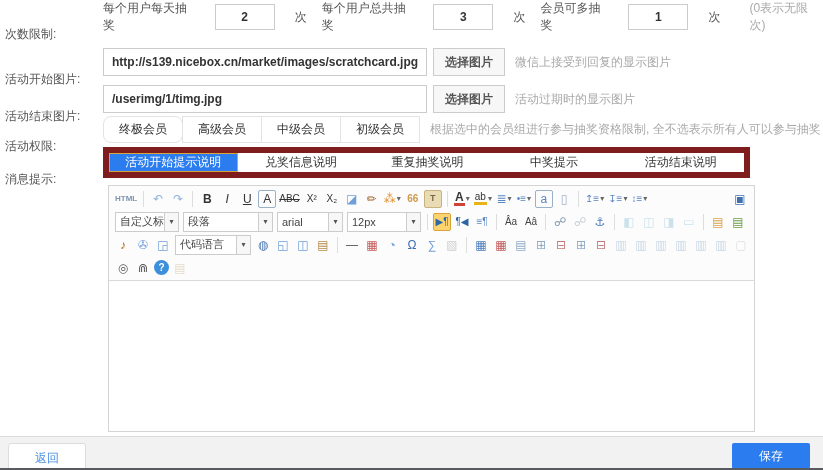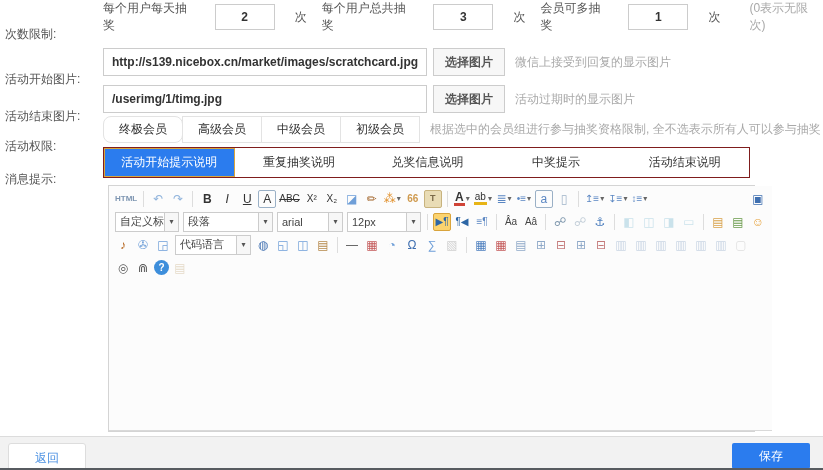--- a/index.html
+++ b/index.html
@@ -32,26 +32,26 @@
   .hint{color:#a9a9a9;margin-left:10px;white-space:nowrap;}
 
   
   #row-perm{top:116px;height:27px;}
   .member-group{display:flex;}
   .member-btn{height:27px;padding:0 15px;background:#fff;border:1px solid #e3e3e3;margin-left:-1px;display:flex;align-items:center;cursor:pointer;color:#333;}
   .member-btn:first-child{margin-left:0;border-radius:8px;}
 
   
   #row-msg{top:147px;height:31px;}
-  .tabs{display:flex;width:647px;height:31px;border:1px solid #7f1d1d;background:#fff;}
+  .tabs{display:flex;width:647px;height:31px;border:6px solid #7f1d1d;background:#fff;}
   .tab{flex:1;display:flex;align-items:center;justify-content:center;cursor:pointer;color:#333;}
   .tab.active{background:var(--accent);color:#fff;}
 
   
-  #editor{position:absolute;left:108px;top:185px;width:647px;height:247px;border:1px solid #d4d4d4;display:flex;flex-direction:row;background:#fff;}
+  #editor{position:absolute;left:108px;top:185px;width:647px;height:247px;border:1px solid #d4d4d4;display:flex;flex-direction:column;background:#fff;}
   #editor-toolbar{background:#fcfcfc;border-bottom:1px solid #d9d9d9;padding:1px 2px;}
   .tb-row{display:flex;align-items:center;height:23px;padding:0 2px;overflow:hidden;}
   .tb-btn{display:inline-flex;align-items:center;justify-content:center;min-width:18px;height:18px;margin:0 1px;border-radius:2px;cursor:pointer;font-size:12px;border:1px solid transparent;}
   .tb-btn .glyph{line-height:1;}
   .txt .glyph{font-size:8px;font-weight:bold;color:#7d95b1;}
   .tiny .glyph{font-size:10px;}
   .bold .glyph{font-weight:bold;}
   .italic .glyph{font-style:italic;}
   .underline .glyph{text-decoration:underline;}
   .strike .glyph{text-decoration:line-through;}
@@ -131,22 +131,22 @@
         <div class="member-btn">初级会员</div>
       </div>
     <span class="hint">根据选中的会员组进行参与抽奖资格限制, 全不选表示所有人可以参与抽奖</span>
   </div>
 </div>
 
 <div class="frow" id="row-msg">
   <span class="row-label">消息提示:</span>
   <div class="tabs">
       <div class="tab active">活动开始提示说明</div>
+      <div class="tab">兑奖信息说明</div>
       <div class="tab">重复抽奖说明</div>
-      <div class="tab">兑奖信息说明</div>
       <div class="tab">中奖提示</div>
       <div class="tab">活动结束说明</div>
     </div>
 </div>
 
 <div id="editor">
   <div id="editor-toolbar">
       <div class="tb-row">
         <span class="tb-btn txt">
           <span class="glyph">HTML</span>

